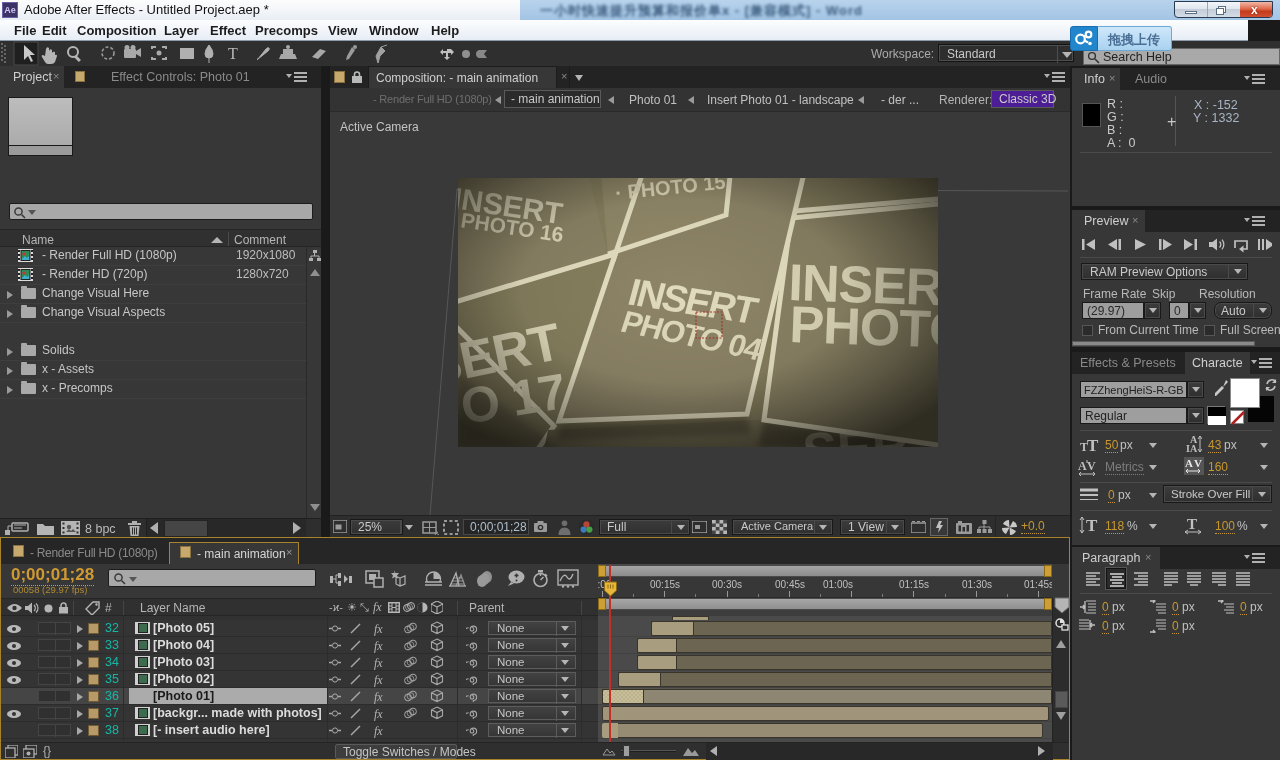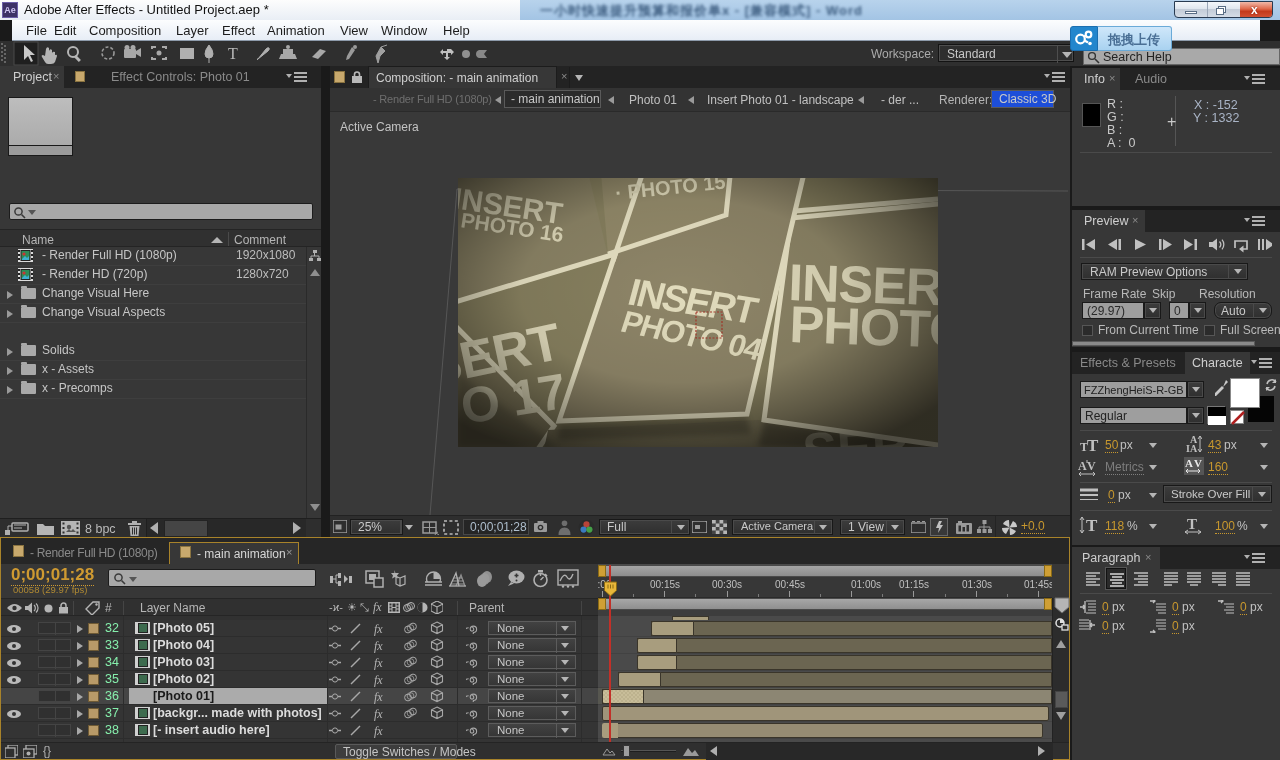--- a/index.html
+++ b/index.html
@@ -7,22 +7,22 @@
   font-family:"Liberation Sans", sans-serif; }
 #root { position:absolute; left:0; top:0; width:1280px; height:760px; }
 .abs { position:absolute; }
 .txt { position:absolute; white-space:nowrap; }
 
 
 #titlebar { left:0; top:0; width:1280px; height:20px;
   background:linear-gradient(#fdfdfd,#e9eef5); }
 #titlebar-right { left:520px; top:0; width:760px; height:20px;
   background:linear-gradient(#b8d3ec,#a3c4e4); }
-#menubar { left:12px; top:20px; width:1248px; height:21px;
-  background:linear-gradient(#fcfdfe,#e7edf6); border-bottom:1px solid #8e9bab; }
+#menubar { left:0; top:20px; width:1248px; height:21px;
+  background:linear-gradient(#fcfdfe,#e7edf6); border-bottom:1px solid #8e9bab;font-weight:bold; }
 .menuitem { position:absolute; top:3px; color:#1c1c1c; font-size:13px; }
 #toolbar { left:0; top:41px; width:1280px; height:25px; background:#2f2f2f; }
 
 
 .tabbar { background:#232323; }
 .tab-active { position:absolute; background:#373737; color:#cfcfcf; }
 .dim { color:#8a8a8a; }
 
 
 #proj { left:0; top:66px; width:321px; height:472px; background:#373737; }
@@ -54,21 +54,21 @@
 .lcells { position:absolute; left:37px; top:2px; width:33px; height:12px;
   border:1px solid #444; background:#303030; }
 .lcells:after { content:""; position:absolute; left:16px; top:0; width:1px;
   height:12px; background:#444; }
 .larr { position:absolute; left:76px; top:5px; width:0; height:0;
   border-top:4px solid transparent; border-bottom:4px solid transparent;
   border-left:6px solid #a8a8a8; }
 .lchip { position:absolute; left:87px; top:3px; width:11px; height:11px;
   background:#b89a68; border:1px solid #6e5a35; }
 .lnum { position:absolute; left:96px; top:1px; width:22px; text-align:right;
-  font-size:12.5px; color:#86efac; }
+  font-size:12.5px; color:#14b8a6; }
 .lfilm { position:absolute; left:134px; top:2px; width:15px; height:12px;
   background:#d0d0d0; }
 .lfilm:after { content:""; position:absolute; left:2.5px; top:1px; width:10px;
   height:10px; background:#3d6b4e; border:1px solid #222; box-sizing:border-box; }
 .lname { position:absolute; left:152px; top:1px; font-size:12.5px;
   font-weight:bold; color:#dcdcdc; }
 .lnamesel { position:absolute; left:128px; top:0px; width:198px; height:16px;
   background:#ababab; font-size:12.5px; font-weight:bold; color:#1a1a1a;
   padding:1px 0 0 24px; }
 .lswi { position:absolute; left:328px; top:1px; }
@@ -115,21 +115,21 @@
     <div class="abs" style="left:43px;top:4px;width:8px;height:7px;border:1px solid #5a6e85;background:#fff;"></div>
     <div class="abs" style="left:41px;top:6px;width:8px;height:7px;border:1px solid #5a6e85;background:#fff;"></div>
     <div class="txt" style="left:76px;top:1px;font-size:12px;font-weight:bold;color:#fff;text-shadow:0 0 2px #7a1500;">x</div>
   </div>
   <div class="abs" id="menubar">
     <span class="menuitem" style="left:14px;">File</span>
     <span class="menuitem" style="left:42px;">Edit</span>
     <span class="menuitem" style="left:77px;">Composition</span>
     <span class="menuitem" style="left:164px;">Layer</span>
     <span class="menuitem" style="left:210px;">Effect</span>
-    <span class="menuitem" style="left:255px;">Animation</span>
+    <span class="menuitem" style="left:255px;">Precomps</span>
     <span class="menuitem" style="left:328px;">View</span>
     <span class="menuitem" style="left:369px;">Window</span>
     <span class="menuitem" style="left:431px;">Help</span>
   </div>
   <div class="abs" id="toolbar">
     <svg class="abs" style="left:0;top:0;" width="500" height="25" viewBox="0 0 500 25">
       <g fill="#666">
           <rect x="1" y="2" width="2" height="2"></rect>
           <rect x="4" y="4" width="2" height="2"></rect>
           <rect x="1" y="6" width="2" height="2"></rect>
@@ -394,21 +394,21 @@
       <div class="abs" style="left:174px;top:2px;width:97px;height:18px;background:#2b2b2b;border:1px solid #5a5a5a;">
           <span class="txt" style="left:6px;top:1px;color:#c9c9c9;">- main animation</span>
         </div>
       <span class="txt crumbarr" style="left:278px;top:8px;"></span>
       <span class="txt" style="left:299px;top:5px;color:#c0c0c0;">Photo 01</span>
       <span class="txt crumbarr" style="left:358px;top:8px;"></span>
       <span class="txt" style="left:377px;top:5px;color:#c0c0c0;">Insert Photo 01 - landscape</span>
       <span class="txt crumbarr" style="left:528px;top:8px;"></span>
       <span class="txt" style="left:551px;top:5px;color:#c0c0c0;">- der ...</span>
       <span class="txt" style="left:609px;top:5px;color:#b5b5b5;">Renderer:</span>
-      <div class="abs" style="left:661px;top:2px;width:63px;height:18px;background:#1d4ed8;border:1px solid #5a5a5a;">
+      <div class="abs" style="left:661px;top:2px;width:63px;height:18px;background:#4c1d95;border:1px solid #5a5a5a;">
           <span class="txt" style="left:7px;top:1px;color:#c9c9c9;">Classic 3D</span>
         </div>
     </div>
 
     <div class="abs" style="left:0;top:46px;width:740px;height:403px;background:#393939;overflow:hidden;">
       <span class="txt" style="left:10px;top:8px;font-size:12px;color:#c3c3c3;">Active Camera</span>
       <svg class="abs" style="left:0;top:0;" width="740" height="403" viewBox="0 0 740 403">
         <line x1="127" y1="77" x2="738" y2="79" stroke="#6a6a6a" stroke-width="1" opacity="0.6"></line>
         <line x1="127" y1="77" x2="100" y2="403" stroke="#6a6a6a" stroke-width="1" opacity="0.6"></line>
       </svg>
@@ -1216,21 +1216,21 @@
 
       <div class="abs" style="left:0;top:1px;width:454px;height:12px;background:linear-gradient(#a5a5a5,#8d8d8d);border:1px solid #4a4a4a;"></div>
       <div class="abs wahandle" style="left:0;top:1px;"></div>
       <div class="abs wahandle" style="left:446px;top:1px;"></div>
 
       <div class="abs" style="left:0;top:13px;width:454px;height:21px;background:#373737;border-bottom:1px solid #2a2a2a;">
         <span class="rlab" style="left:-6px;">0:00s</span>
         <span class="rlab" style="left:52px;">00:15s</span>
         <span class="rlab" style="left:114px;">00:30s</span>
         <span class="rlab" style="left:177px;">00:45s</span>
-        <span class="rlab" style="left:253px;">01:00s</span>
+        <span class="rlab" style="left:225px;">01:00s</span>
         <span class="rlab" style="left:301px;">01:15s</span>
         <span class="rlab" style="left:364px;">01:30s</span>
         <span class="rlab" style="left:426px;">01:45s</span>
         <span class="rtick" style="left:4px;"></span>
           <span class="rtick2" style="left:35px;"></span>
         <span class="rtick" style="left:66px;"></span>
           <span class="rtick2" style="left:97px;"></span>
         <span class="rtick" style="left:129px;"></span>
           <span class="rtick2" style="left:160px;"></span>
         <span class="rtick" style="left:191px;"></span>

